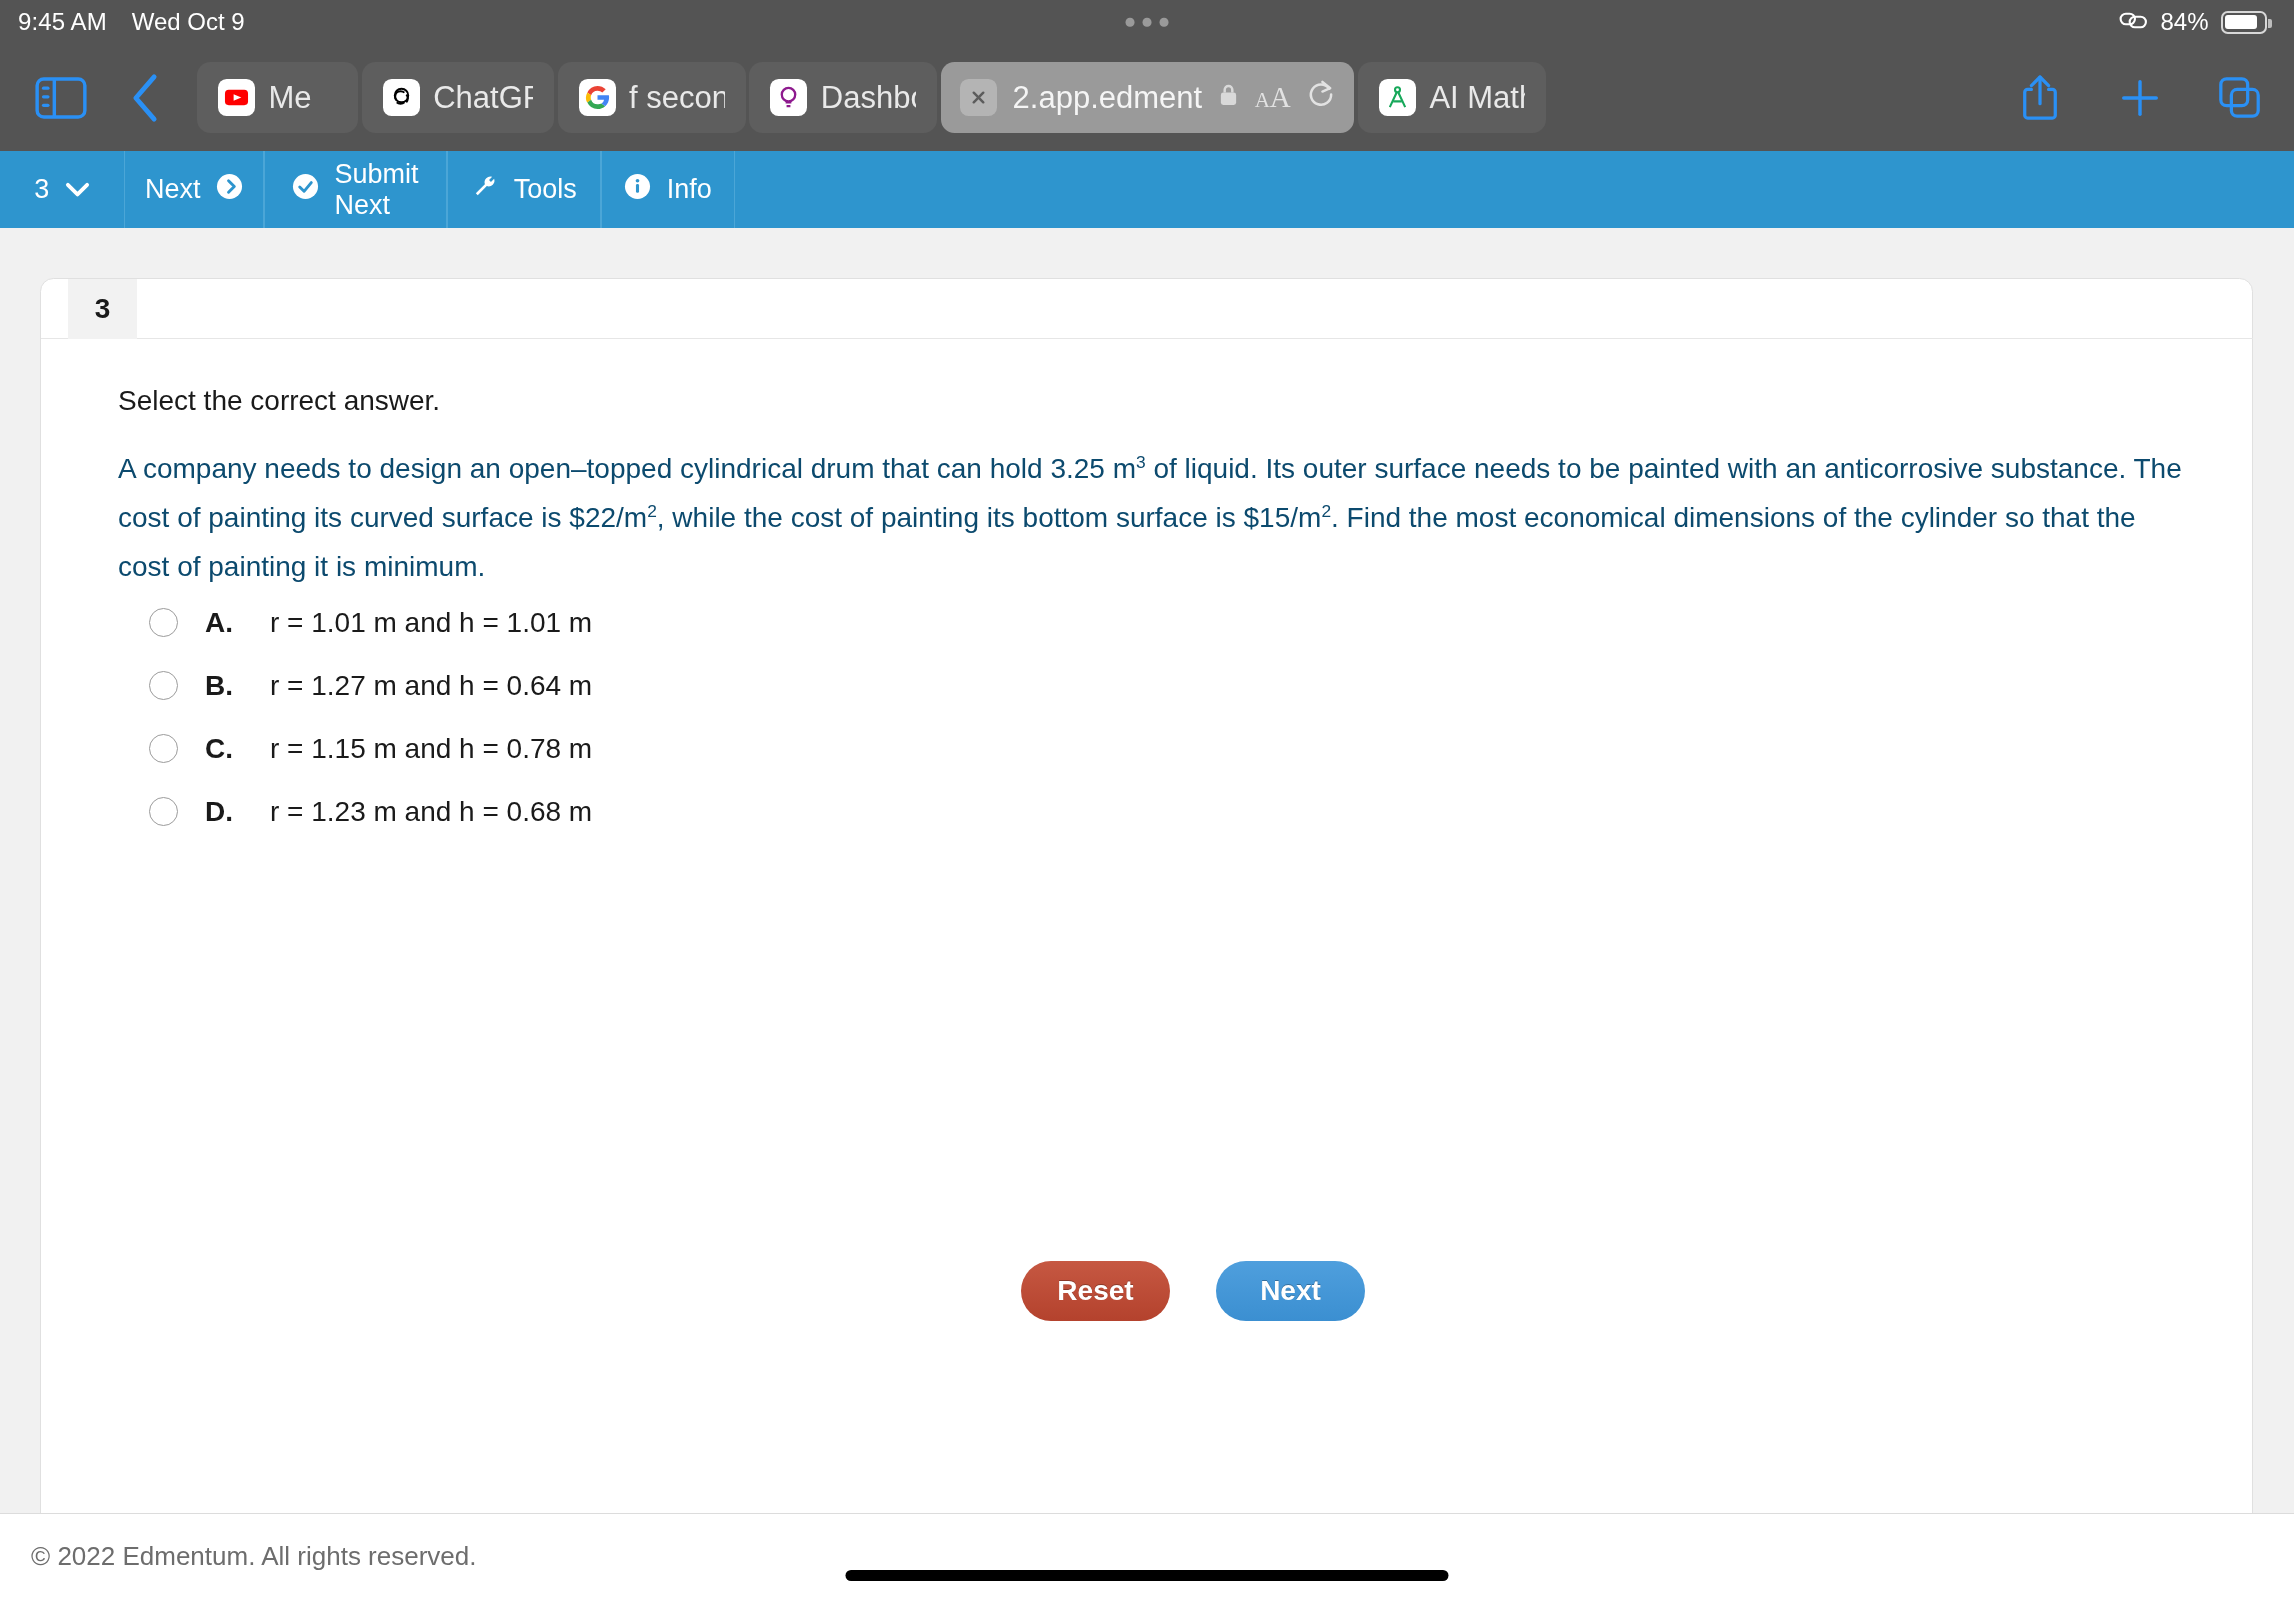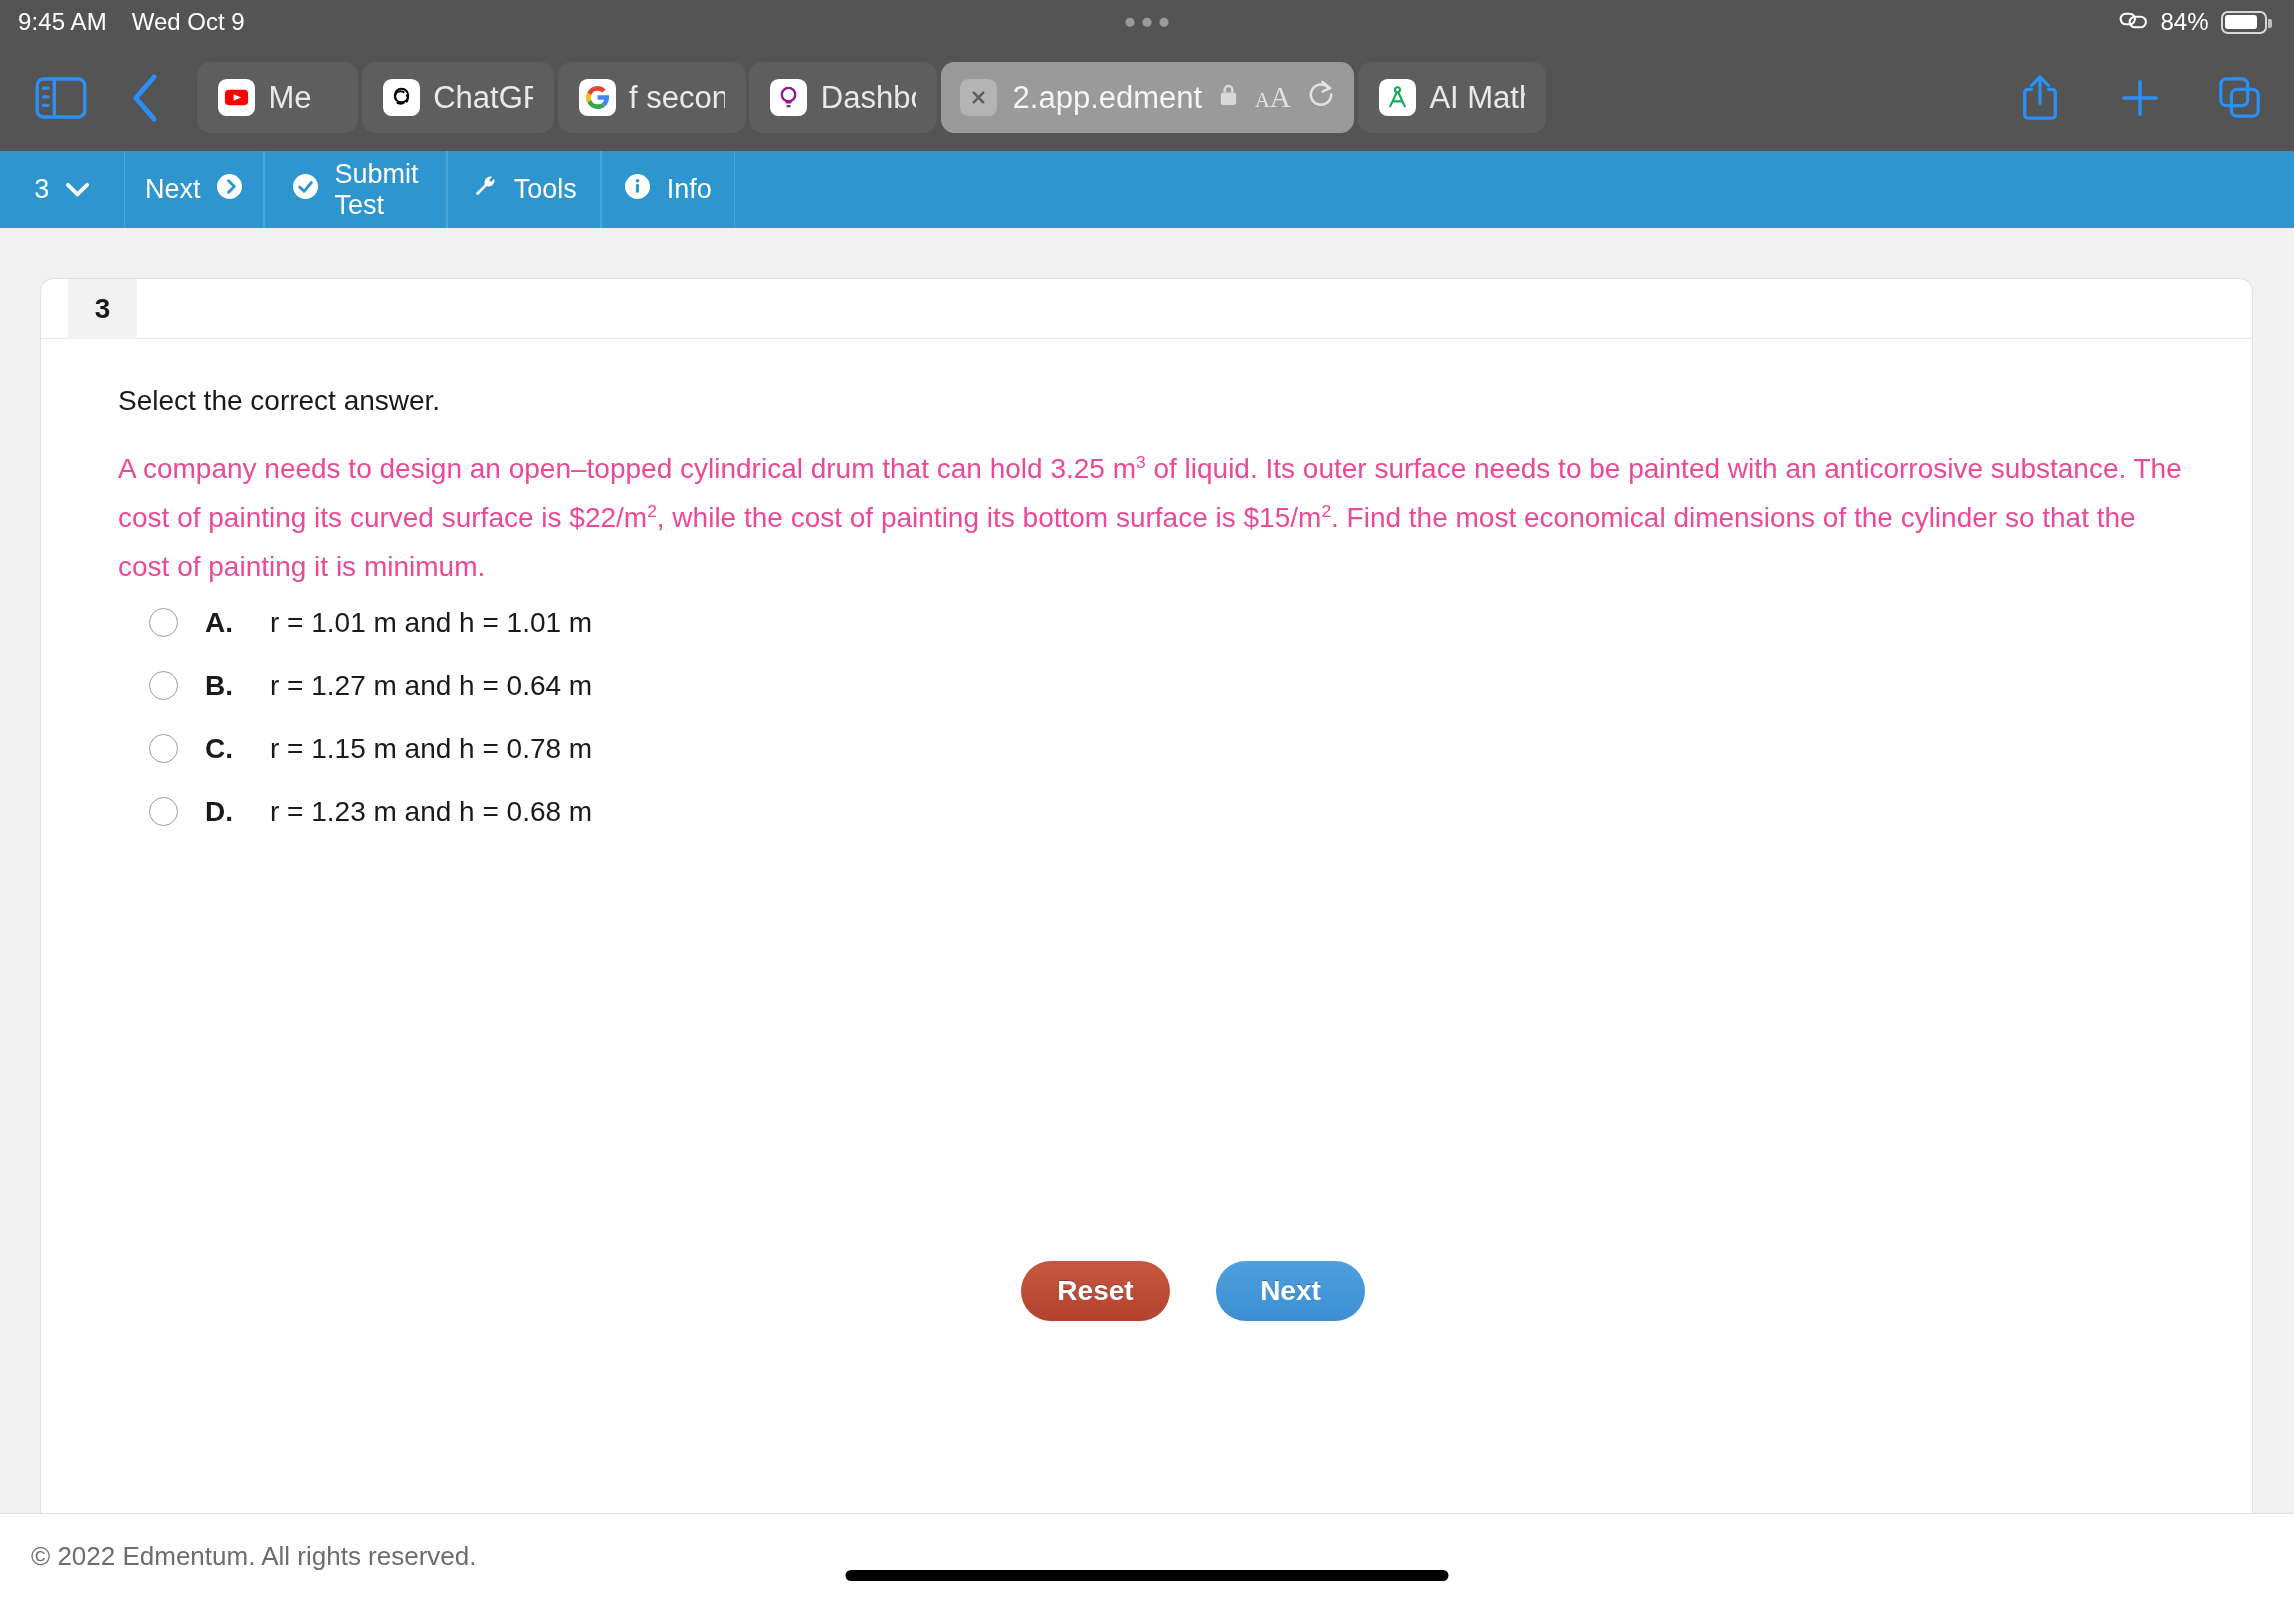--- a/index.html
+++ b/index.html
@@ -107,21 +107,21 @@
     position: absolute; left: 27px; top: 0; width: 69px; height: 60px;
     background: #f2f2f2; display:flex; align-items:center; justify-content:center;
     font-size: 28px; font-weight: bold; color: #1a1a1a;
   }
   .chip-rule { position:absolute; left:0; top:59px; width: 2212px; height:1px; background:#e6e6e6; }
 
   .instr { position: absolute; left: 77px; top: 106px; font-size: 28px; color: #1a1a1a; }
 
   .qtext {
     position: absolute; left: 77px; top: 165px; width: 2067px;
-    font-size: 28px; color: #ec4899; line-height: 49px;
+    font-size: 28px; color: #0c4a6e; line-height: 49px;
   }
   .qtext sup { font-size: .62em; vertical-align: super; line-height: 0; }
 
   .options { position: absolute; left: 108px; top: 312px; }
   .opt { display: flex; align-items: center; height: 63px; }
   .radio {
     width: 29px; height: 29px; border: 1.9px solid #9b9b9b; border-radius: 50%;
     background: #fff; flex: 0 0 auto;
   }
   .opt-letter { width: 65px; margin-left: 27px; font-size: 28px; font-weight: bold; color: #1a1a1a; }
@@ -338,21 +338,21 @@
 
 
   <div class="cell-right">
     <div class="cell cell-submit">
       <span>
         <svg width="27" height="27" viewBox="0 0 28 28">
             <circle cx="14" cy="14" r="13" fill="#fff"></circle>
             <polyline points="8,14.5 12.5,19 20,10" fill="none" stroke="#2e95ce" stroke-width="3" stroke-linecap="round" stroke-linejoin="round"></polyline>
           </svg>
       </span>
-      <span>Submit Test</span>
+      <span>Submit Next</span>
     </div>
     <div class="cell cell-tools">
       <span>
         <svg width="27" height="27" viewBox="0 0 28 28">
             <path d="M22 4a6 6 0 0 0-7.6 7.6L5 21l2 2 9.4-9.4A6 6 0 0 0 24 6l-3.3 3.3-2-2L22 4z" fill="#fff"></path>
           </svg>
       </span>
       <span>Tools</span>
     </div>
     <div class="cell cell-info">

